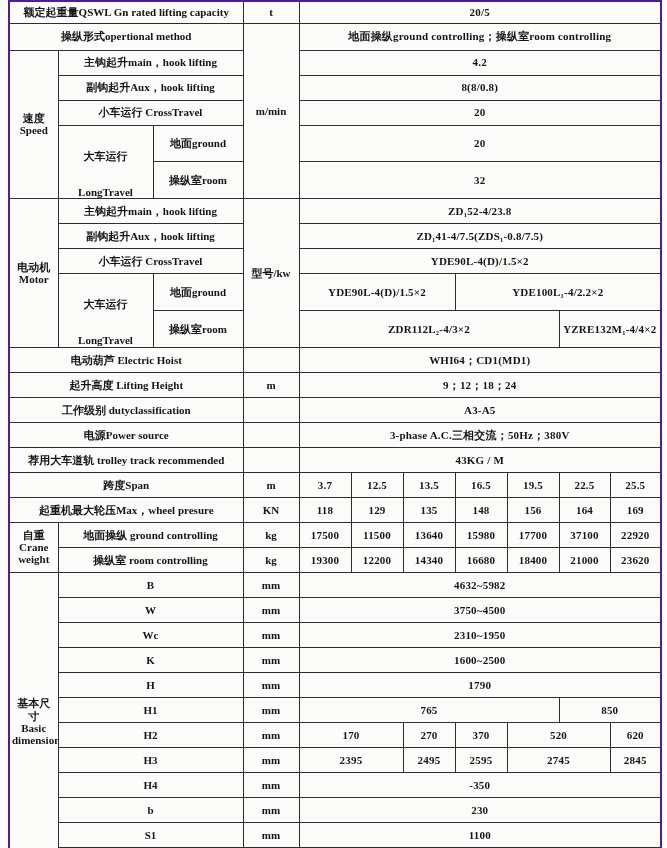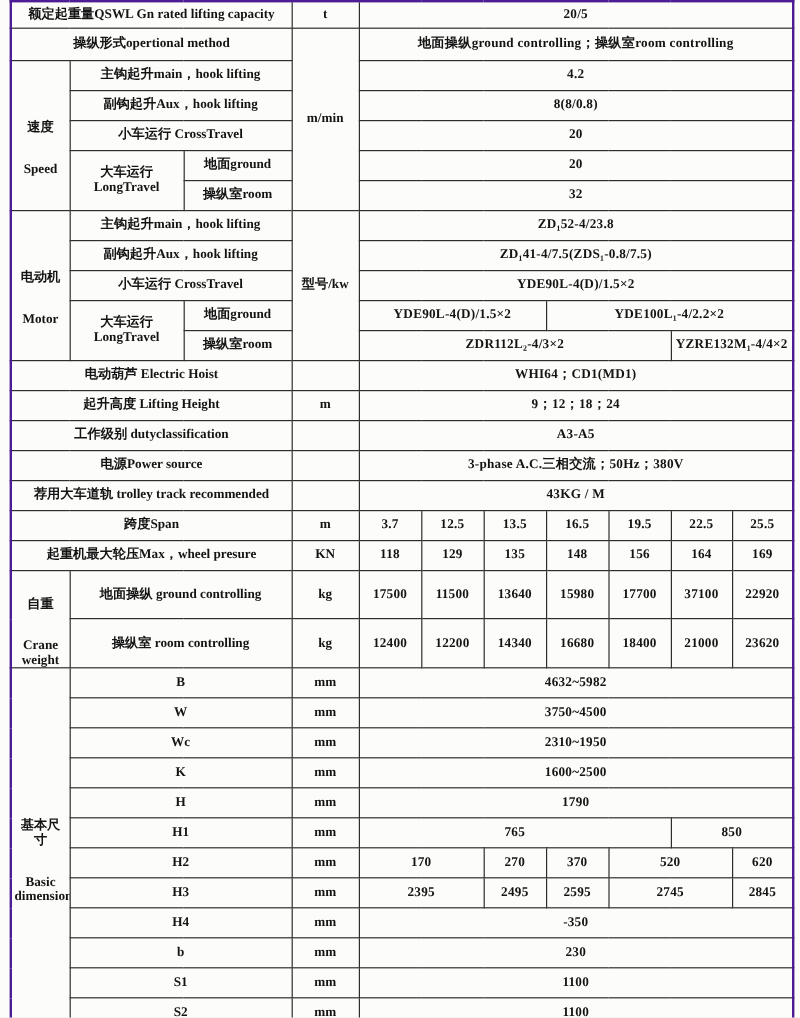--- a/index.html
+++ b/index.html
@@ -24,22 +24,22 @@
     font-weight:bold;
     color:#141414;
     font-size:11px;
     line-height:1.12;
     overflow:hidden;
     white-space:normal;
   }
   tr { height:25px; }
   tr.r-cap { height:22px; }
   tr.r-op  { height:27px; }
-  .grp span { display:block;margin-top:22px; }
-  .stack span { display:block; }
+  .grp span { display:block; }
+  .stack span { display:block;margin-top:24px; }
   .val { letter-spacing:0.2px; }
 </style>
 </head>
 <body>
 
 <div class="page">
 <table class="spec">
   <colgroup>
     <col style="width:49px">
         <col style="width:95px">
@@ -188,21 +188,21 @@
     <td class="val">11500</td>
     <td class="val">13640</td>
     <td class="val">15980</td>
     <td class="val">17700</td>
     <td class="val">37100</td>
     <td class="val">22920</td>
   </tr>
   <tr>
     <td colspan="2">操纵室 room controlling</td>
     <td>kg</td>
-    <td class="val">12400</td>
+    <td class="val">19300</td>
     <td class="val">12200</td>
     <td class="val">14340</td>
     <td class="val">16680</td>
     <td class="val">18400</td>
     <td class="val">21000</td>
     <td class="val">23620</td>
   </tr>
 
   <tr>
     <td rowspan="12" class="grp">

